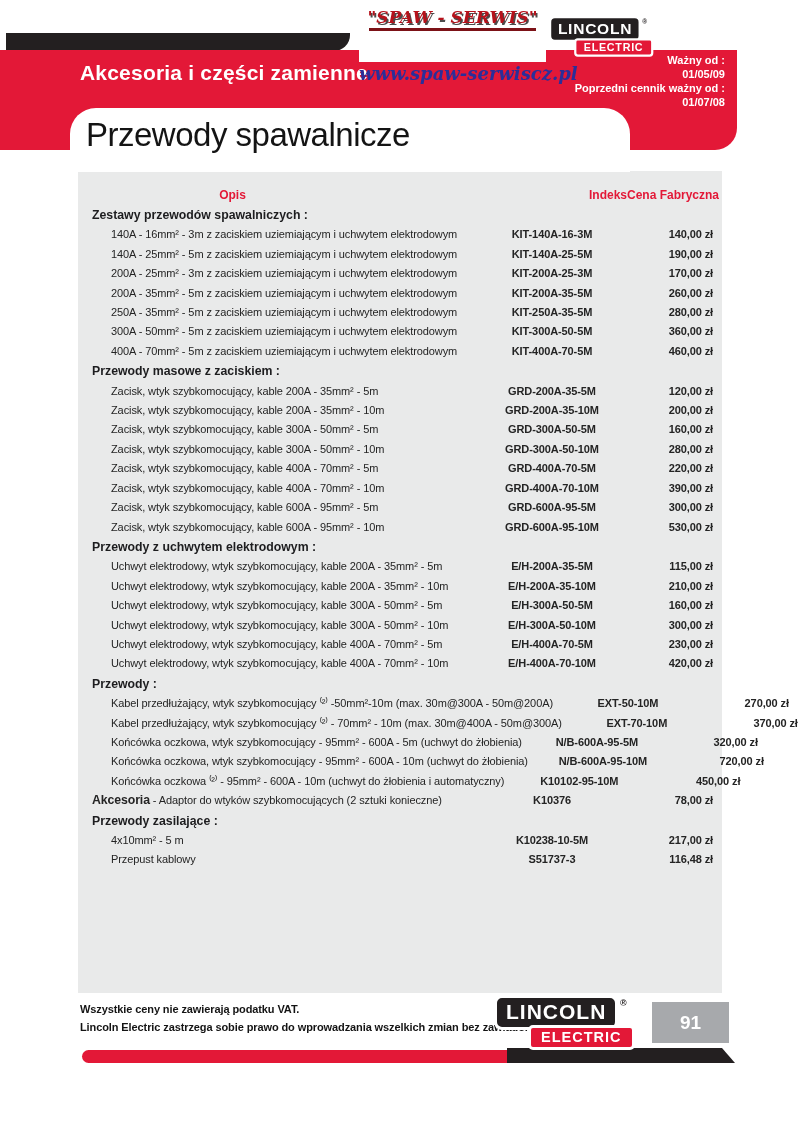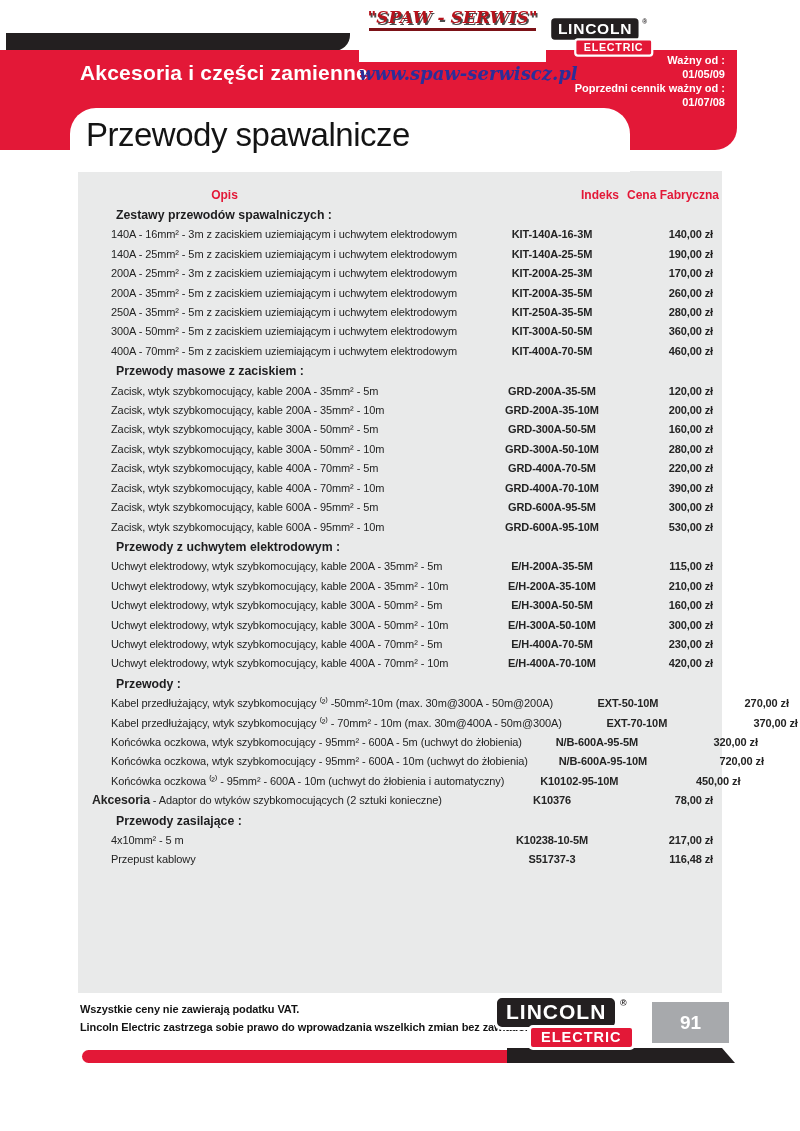--- a/index.html
+++ b/index.html
@@ -40,26 +40,26 @@
     border:3px solid #fff; border-radius:5px; z-index:3; white-space:nowrap; }
   .lin-reg { position:absolute; left:126px; top:3px; font-size:9px; color:#231f20;
     font-weight:bold; z-index:2; }
   .lincoln-header { left:549px; top:16px; transform:scale(.74); transform-origin:top left; }
   .lincoln-footer { left:494px; top:995px; }
 
   
   .price-table { position:absolute; left:78px; top:171px; width:644px; height:822px;
     background:#e9eaea; padding-top:14px; z-index:2; color:#242424; }
   .trow { display:grid; grid-template-columns:1fr 150px 95px; line-height:19.4px; }
-  .header-row { color:#e31837; font-weight:bold; font-size:12px; line-height:20px;gap:8px; }
+  .header-row { color:#e31837; font-weight:bold; font-size:12px; line-height:20px; }
   .h-opis { text-align:center; padding-right:90px; }
   .h-idx { text-align:right; }
   .h-price { text-align:right; padding-right:22px; white-space:nowrap; }
   .section-row { font-weight:bold; font-size:12.3px; line-height:19.4px;
-    padding-left:14px; margin-top:1px; color:#1d1d1f; white-space:nowrap;margin-left:24px; }
+    padding-left:14px; margin-top:1px; color:#1d1d1f; white-space:nowrap; }
   .item-row { font-size:11px; letter-spacing:-.1px; }
   .cell.desc { padding-left:33px; white-space:nowrap; overflow:visible; }
   .cell.idx { text-align:center; font-weight:bold; white-space:nowrap; }
   .cell.price { text-align:right; padding-right:9px; font-weight:bold; white-space:nowrap; }
   .item-row.lead .desc { padding-left:14px; }
   .lead-bold { font-weight:bold; font-size:12.3px; }
 
   
   .notes { position:absolute; left:80px; top:1000px; font-weight:bold; font-size:11px;
     line-height:18px; letter-spacing:-.1px; color:#141414; z-index:2; white-space:nowrap; }

